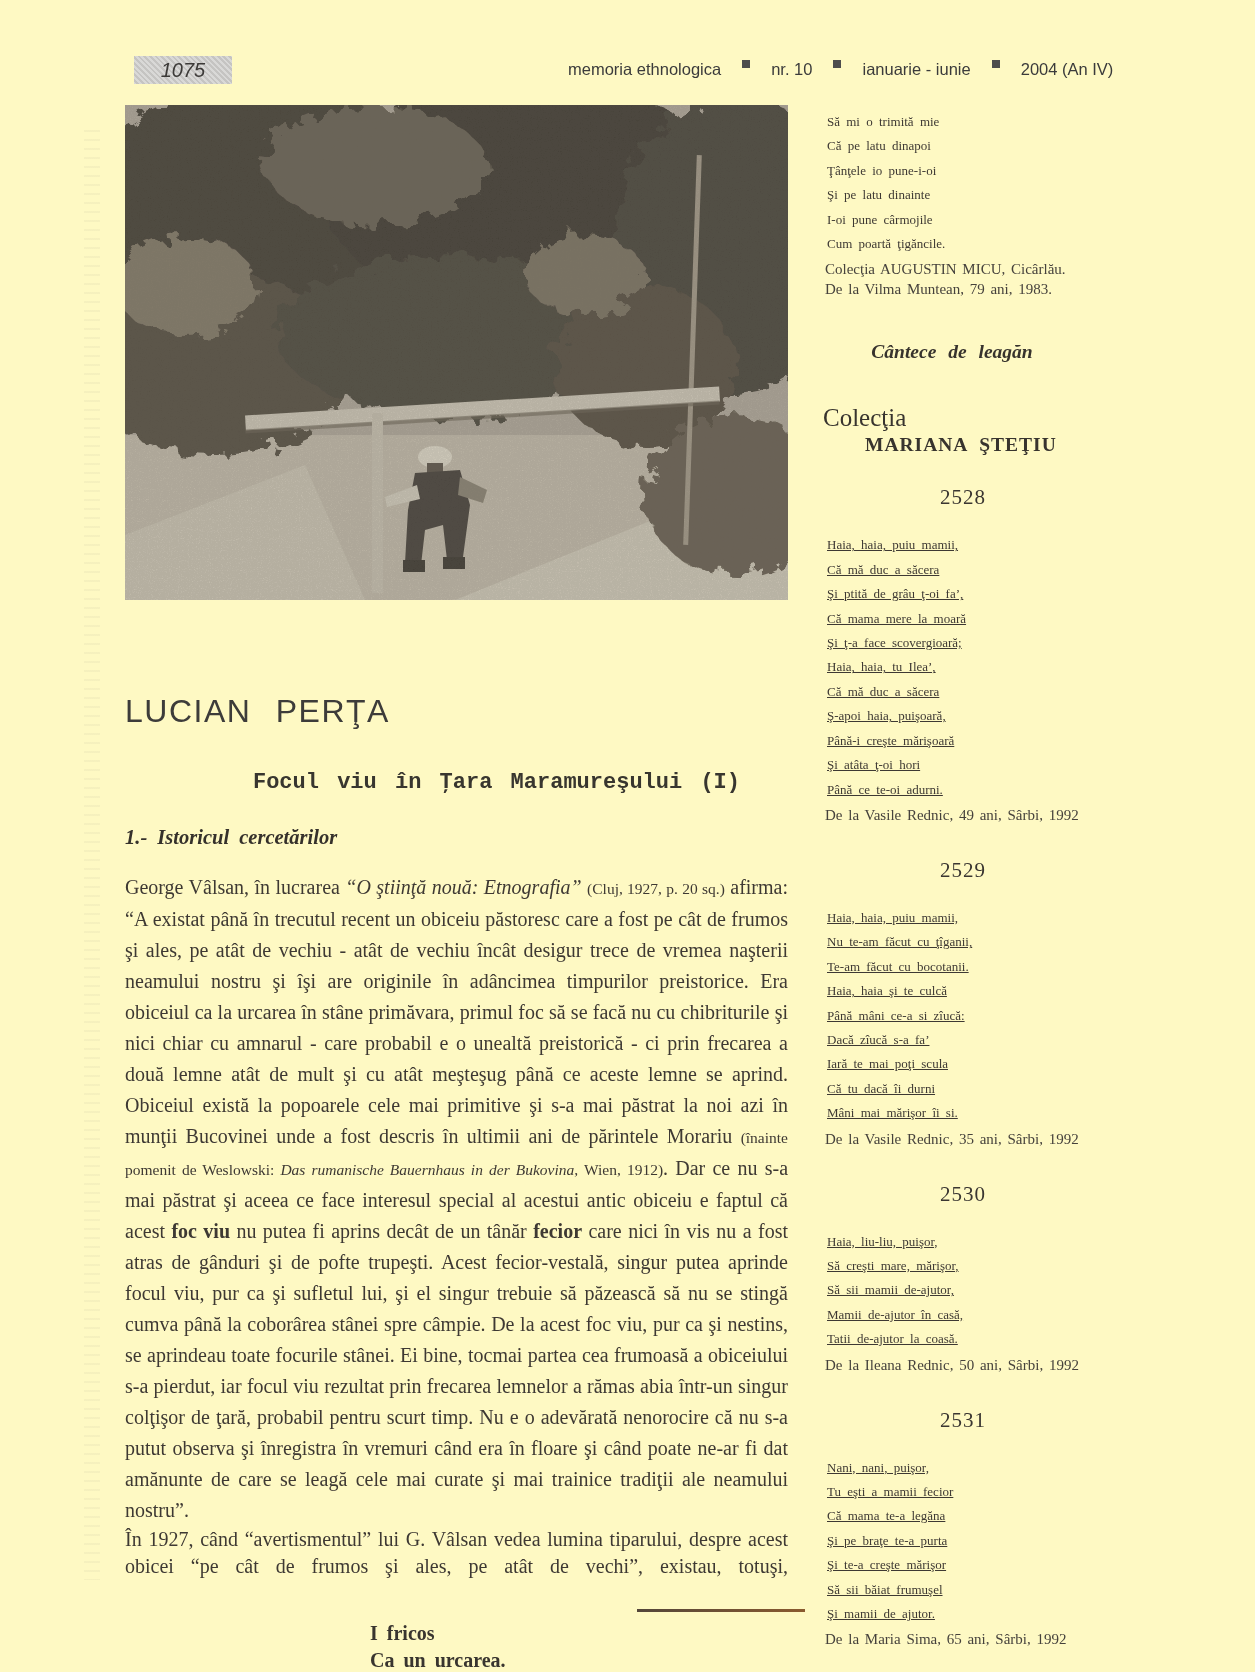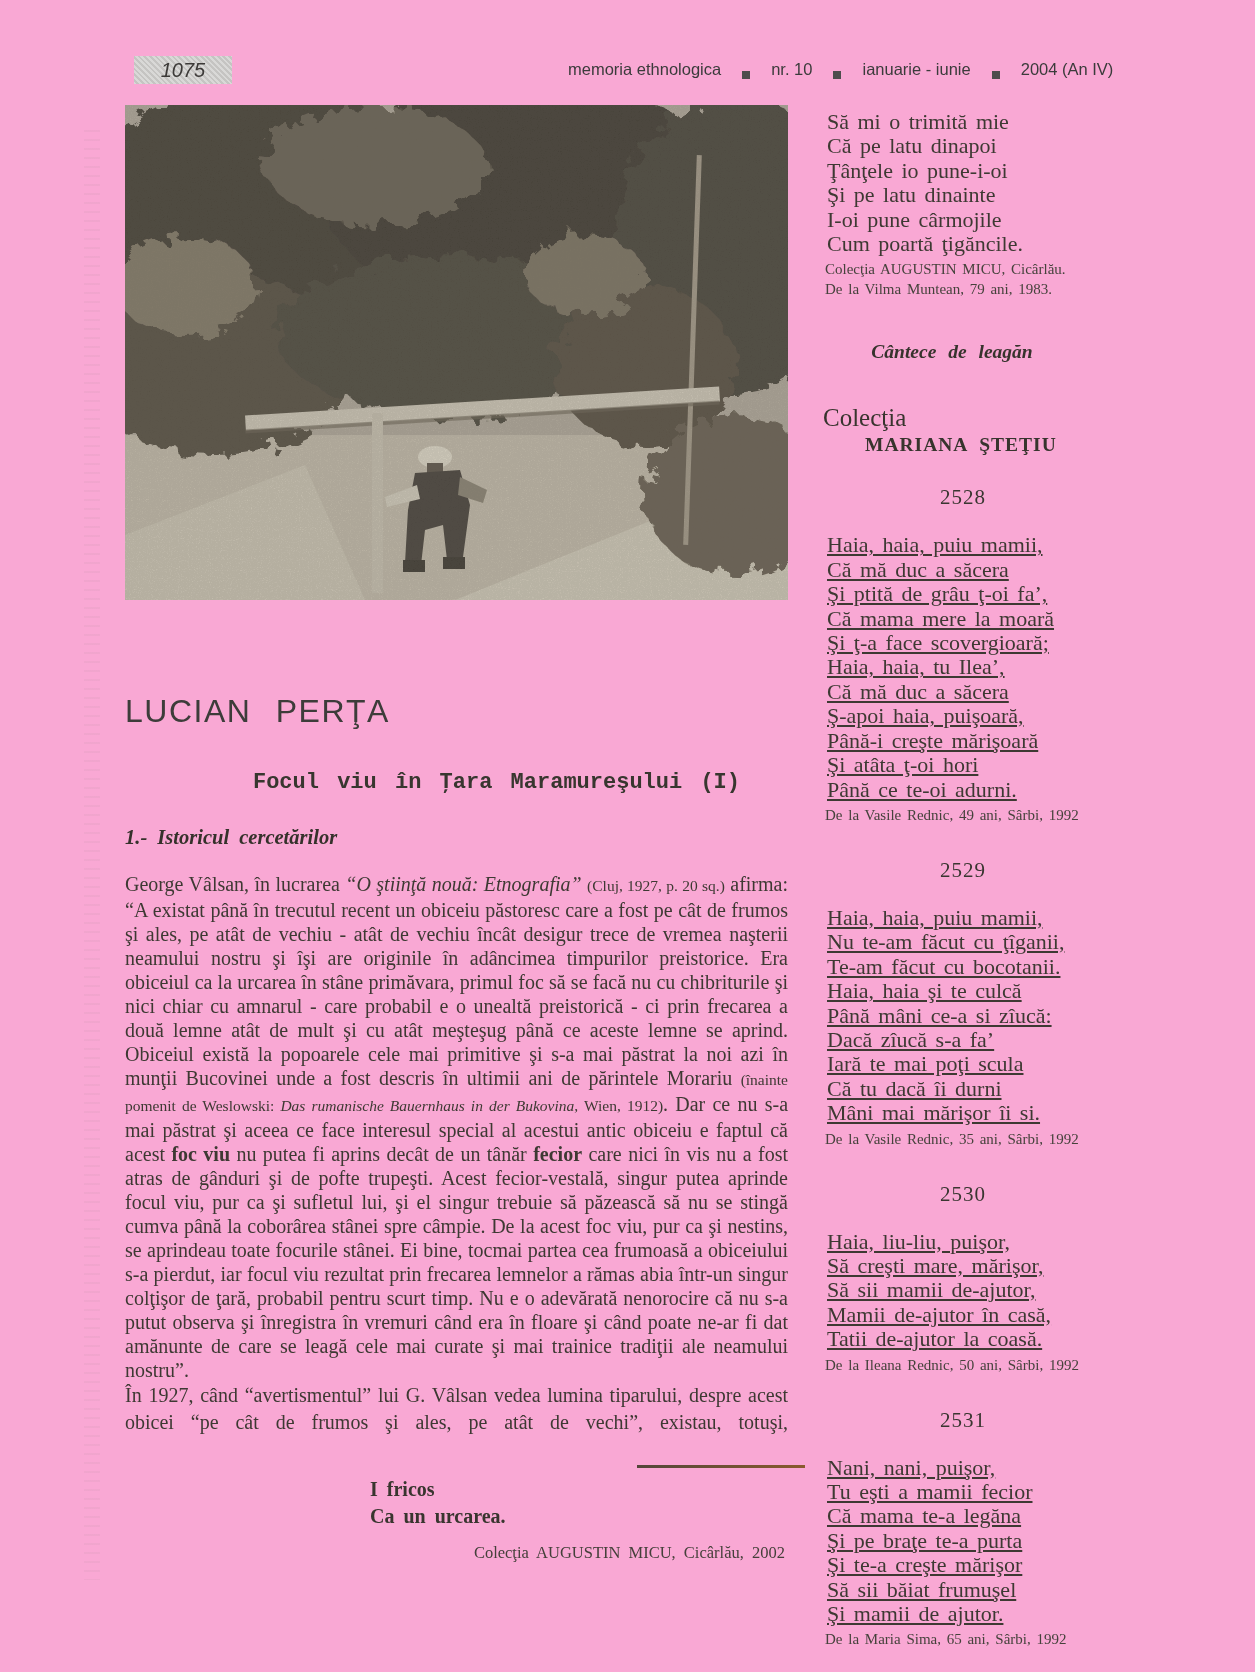--- a/index.html
+++ b/index.html
@@ -1,20 +1,20 @@
 <!DOCTYPE html>
 <html><head>
 <meta charset="utf-8">
 <style>
   html,body{margin:0;padding:0;background:#e9e7e2;}
   .page{
     position:relative;
     width:1255px;height:1672px;
     margin:0 auto;
-    background:#f9a8d4;
+    background:#fef9c3;
     overflow:hidden;
     font-family:"Liberation Serif","DejaVu Serif",serif;
     color:#3e3933;
   }
   
   .scan-strip{
     position:absolute;left:84px;top:130px;width:16px;height:1450px;
     background:repeating-linear-gradient(180deg, rgba(120,115,108,.18) 0 2px, transparent 2px 9px);
     opacity:.35;
   }
@@ -22,21 +22,21 @@
   .pageno{
     position:absolute;left:134px;top:56px;width:98px;height:28px;
     background:#c5c4c2;
     background-image:repeating-linear-gradient(45deg, rgba(255,255,255,.35) 0 2px, transparent 2px 4px);
     display:flex;align-items:center;justify-content:center;
     font-style:italic;font-size:20px;color:#3c3a38;
     font-family:"Liberation Sans","DejaVu Sans",sans-serif;
   }
   .journal-line{
     position:absolute;left:568px;top:60px;width:540px;
-    display:flex;align-items:flex-end;gap:21px;
+    display:flex;align-items:flex-start;gap:21px;
     font-family:"Liberation Sans","DejaVu Sans",sans-serif;
     font-size:16.5px;color:#3b3b3b;white-space:nowrap;
   }
   .sq{width:8px;height:8px;background:#4d4d4d;flex:0 0 auto;}
   
   .colL{position:absolute;left:125px;top:105px;width:663px;}
   .photo{width:663px;height:495px;display:block;background:#b9b2a6;}
   .author{
     margin-top:93px;
     font-family:"Liberation Sans","DejaVu Sans",sans-serif;
@@ -46,21 +46,21 @@
     margin-top:40px;text-align:center;padding-left:80px;
     font-family:Liberation Mono, monospace;
     font-weight:bold;font-size:22px;color:#38362f;word-spacing:5px;
   }
   .sec-head{
     margin-top:31px;
     font-weight:bold;font-style:italic;font-size:20.5px;color:#35312b;word-spacing:5px;
   }
   .body-par{
     margin-top:23px;
-    font-size:20px;line-height:24px;text-align:justify;
+    font-size:20px;line-height:31px;text-align:justify;
   }
   .body-par2{
     font-size:20px;line-height:26.6px;text-align:justify;text-align-last:justify;
   }
   .r-i{font-style:italic;}
   .r-b{font-weight:bold;}
   .r-sm{font-size:15.5px;}
   .r-smi{font-size:15.5px;font-style:italic;}
   .rule{
     margin-top:30px;margin-left:512px;width:168px;height:3px;
@@ -69,21 +69,21 @@
   .closing-verse{
     margin-top:8px;padding-left:245px;
     font-weight:bold;font-size:20px;line-height:27px;color:#39352f;word-spacing:4px;
   }
   .closing-credit{
     margin-top:13px;text-align:right;padding-right:3px;
     font-size:16.5px;color:#45403a;word-spacing:4px;
   }
   
   .colR{position:absolute;left:815px;top:110px;width:296px;}
-  .verse{font-size:22px;line-height:24.4px;padding-left:12px;word-spacing:3px;}
+  .verse{font-size:13px;line-height:24.4px;padding-left:12px;word-spacing:3px;}
   .vline{white-space:nowrap;}
   .credit{font-size:15px;line-height:20px;color:#46423c;padding-left:10px;margin-top:3px;word-spacing:2px;}
   .lullaby-head{
     margin-top:42px;text-align:center;padding-right:22px;
     font-weight:bold;font-style:italic;font-size:19.5px;color:#37332d;word-spacing:7px;
   }
   .coll-label{margin-top:41px;padding-left:8px;font-weight:normal;font-size:25px;color:#38342e;}
   .coll-name{margin-top:2px;padding-left:50px;font-weight:bold;font-size:19.5px;letter-spacing:1px;word-spacing:6px;color:#38342e;}
   .poem-num{margin-top:29px;text-align:center;font-size:21px;color:#3a3631;letter-spacing:1px;}
   .poem-body{margin-top:23px;text-decoration:underline;}

